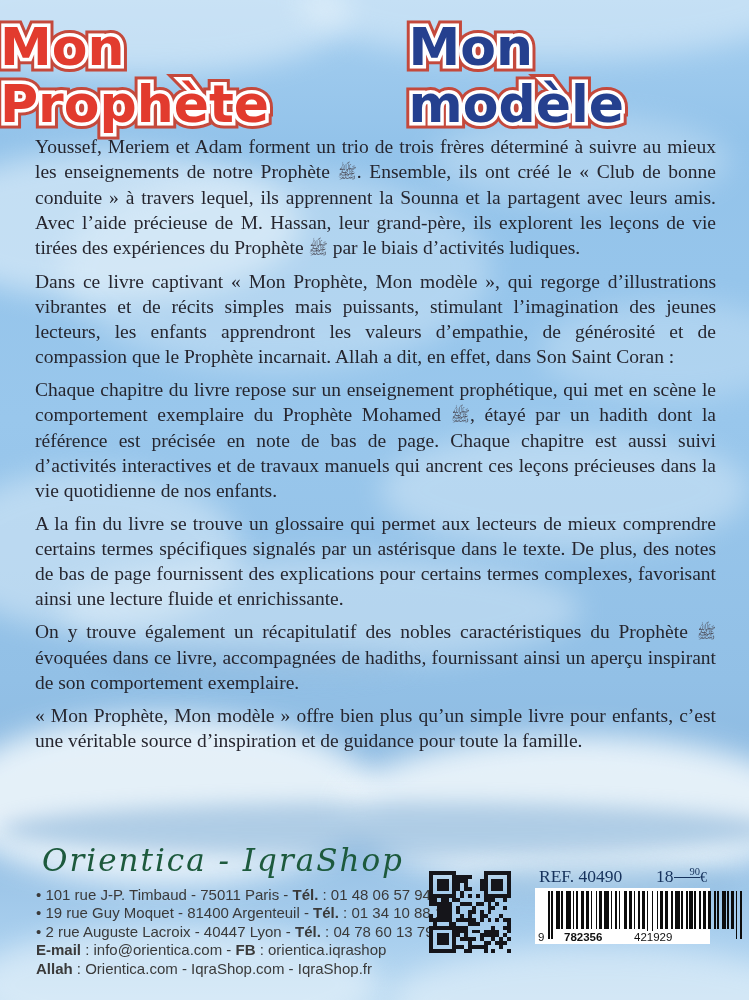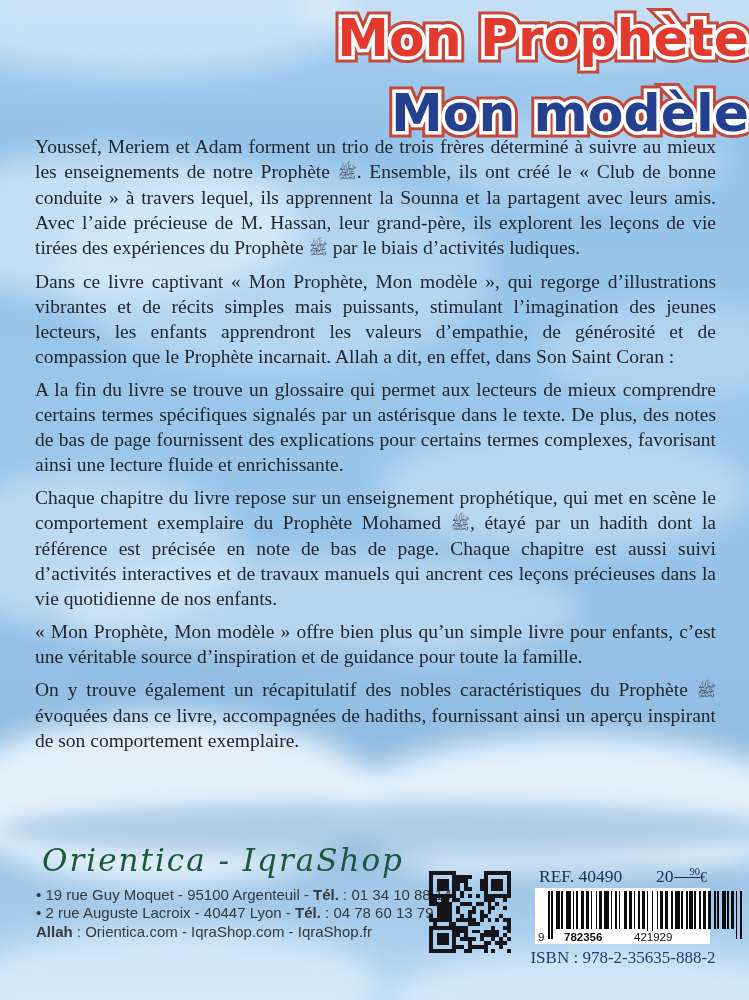--- a/index.html
+++ b/index.html
@@ -5,21 +5,21 @@
   html,body{margin:0;padding:0;background:#666;}
   .page{
     position:relative;width:749px;height:1000px;overflow:hidden;
     background:linear-gradient(180deg,#a6cff0 0%,#93c3ea 14%,#99c7ec 42%,#92c0e6 68%,#8db9e0 80%,#a9cfee 94%,#b9d9f1 100%);
     font-family:"Liberation Serif",serif;
   }
   .cloud{position:absolute;background:#f4fafd;border-radius:50%;filter:blur(14px);}
   .streak{position:absolute;border-radius:50%;filter:blur(10px);}
 
   
-  .title-row{position:relative;display:flex;justify-content:center;align-items:flex-end;gap:17px;padding-top:30px;height:92px;z-index:5;flex-direction:column;}
+  .title-row{position:relative;display:flex;justify-content:center;align-items:center;gap:17px;padding-top:30px;height:92px;z-index:5;}
   .tword{position:relative;display:inline-block;font-family:"DejaVu Sans",sans-serif;font-weight:700;font-size:52px;line-height:1.1;}
   .tword::before{content:attr(data-text);position:absolute;left:0;top:0;-webkit-text-stroke:13px #c4493c;z-index:0;}
   .tword::after{content:attr(data-text);position:absolute;left:0;top:0;-webkit-text-stroke:7px #ffffff;z-index:1;}
   .tword .fill{position:relative;z-index:2;font-style:normal;}
   .tword.red .fill{color:#e23b2e;}
   .tword.blue .fill{color:#25408f;}
 
   
   .content{position:relative;z-index:4;padding:12px 33px 0 35px;color:#26262f;}
   .content p{margin:0 0 8px 0;text-align:justify;font-size:19.5px;line-height:25px;}
@@ -80,32 +80,34 @@
   </div>
 
   <div class="content">
     <div id="paras1">
         <p>Youssef, Meriem et Adam forment un trio de trois frères déterminé à suivre au mieux les enseignements de notre Prophète <span class="pbuh">ﷺ</span>.  Ensemble, ils ont créé le « Club de bonne conduite » à travers lequel, ils apprennent la Sounna et la partagent avec leurs amis. Avec l’aide précieuse de M. Hassan, leur grand-père, ils explorent les leçons de vie tirées des expériences du Prophète <span class="pbuh">ﷺ</span> par le biais d’activités ludiques.</p>
         <p>Dans ce livre captivant «  Mon Prophète, Mon modèle », qui regorge d’illustrations vibrantes et de récits simples mais puissants, stimulant l’imagination des jeunes lecteurs, les enfants apprendront les valeurs d’empathie, de générosité et de compassion que le Prophète incarnait. Allah a dit, en effet, dans Son Saint Coran :</p>
       </div>
 
 
     <div id="paras2">
+        <p>Chaque chapitre du livre repose sur un enseignement prophétique, qui met en scène le comportement exemplaire du Prophète Mohamed <span class="pbuh">ﷺ</span>, étayé par un hadith dont la référence est précisée en note de bas de page. Chaque chapitre est aussi suivi d’activités interactives et de travaux manuels qui ancrent ces leçons précieuses dans la vie quotidienne de nos enfants.</p>
         <p>A la fin du livre se trouve un glossaire qui permet aux lecteurs de mieux comprendre certains termes spécifiques signalés par un astérisque dans le texte. De plus, des notes de bas de page fournissent des explications pour certains termes complexes, favorisant ainsi une lecture fluide et enrichissante.</p>
-        <p>Chaque chapitre du livre repose sur un enseignement prophétique, qui met en scène le comportement exemplaire du Prophète Mohamed <span class="pbuh">ﷺ</span>, étayé par un hadith dont la référence est précisée en note de bas de page. Chaque chapitre est aussi suivi d’activités interactives et de travaux manuels qui ancrent ces leçons précieuses dans la vie quotidienne de nos enfants.</p>
+        <p>On y trouve également un récapitulatif des nobles caractéristiques du Prophète <span class="pbuh">ﷺ</span> évoquées dans ce livre, accompagnées de hadiths, fournissant ainsi un aperçu inspirant de son comportement exemplaire.</p>
         <p>« Mon Prophète, Mon modèle » offre bien plus qu’un simple livre pour enfants, c’est une véritable source d’inspiration et de guidance pour toute la famille.</p>
-        <p>On y trouve également un récapitulatif des nobles caractéristiques du Prophète <span class="pbuh">ﷺ</span> évoquées dans ce livre, accompagnées de hadiths, fournissant ainsi un aperçu inspirant de son comportement exemplaire.</p>
       </div>
   </div>
 
   <div class="footer">
     <div class="logo">Orientica - IqraShop</div>
     <div class="addresses" id="addrBlock">
-        <div><span>• 19 rue Guy Moquet - 95100 Argenteuil - </span><span class="b">Tél.</span><span> : 01 34 10 88 14</span></div>
+        <div><span>• 101 rue J-P. Timbaud - 75011 Paris - </span><span class="b">Tél.</span><span> : 01 48 06 57 94</span></div>
+        <div><span>• 19 rue Guy Moquet - 81400 Argenteuil - </span><span class="b">Tél.</span><span> : 01 34 10 88 14</span></div>
         <div><span>• 2 rue Auguste Lacroix - 40447 Lyon - </span><span class="b">Tél.</span><span> : 04 78 60 13 79</span></div>
+        <div><span class="b">E-mail</span><span> : info@orientica.com - </span><span class="b">FB</span><span> : orientica.iqrashop</span></div>
         <div><span class="b">Allah</span><span> : Orientica.com - IqraShop.com - IqraShop.fr</span></div>
       </div>
 
     <div class="qr" id="qrCode">
         <i class="on"></i>
         <i class="on"></i>
         <i class="on"></i>
         <i class="on"></i>
         <i class="on"></i>
         <i class="on"></i>
@@ -541,21 +543,21 @@
         <i></i>
         <i class="on"></i>
         <i></i>
         <i></i>
         <i></i>
         <i class="on"></i>
       </div>
 
     <div class="refrow">
       <span>REF. 40490</span>
-      <span class="price"><span>20</span><sup>90</sup><span class="cur">€</span></span>
+      <span class="price"><span>18</span><sup>90</sup><span class="cur">€</span></span>
     </div>
 
     <div class="barcode-box">
       <div class="bars" id="barcodeBars">
           <b class="tall" style="width: 1.65px; margin-right: 1.65px;"></b>
           <b class="tall" style="width: 1.65px; margin-right: 3.3px;"></b>
           <b style="width: 3.3px; margin-right: 1.65px;"></b>
           <b style="width: 1.65px; margin-right: 3.3px;"></b>
           <b style="width: 4.95px; margin-right: 1.65px;"></b>
           <b style="width: 1.65px; margin-right: 1.65px;"></b>
@@ -594,16 +596,15 @@
           <b style="width: 1.65px; margin-right: 1.65px;"></b>
           <b style="width: 3.3px; margin-right: 1.65px;"></b>
           <b class="tall" style="width: 1.65px; margin-right: 3.3px;"></b>
           <b class="tall" style="width: 1.65px; margin-right: 0px;"></b>
         </div>
       <span class="bcd d0">9</span>
       <span class="bcd d1">782356</span>
       <span class="bcd d2">421929</span>
     </div>
 
-    <div class="isbn">ISBN : 978-2-35635-888-2</div>
   </div>
 
 </div>
 
 </body></html>

